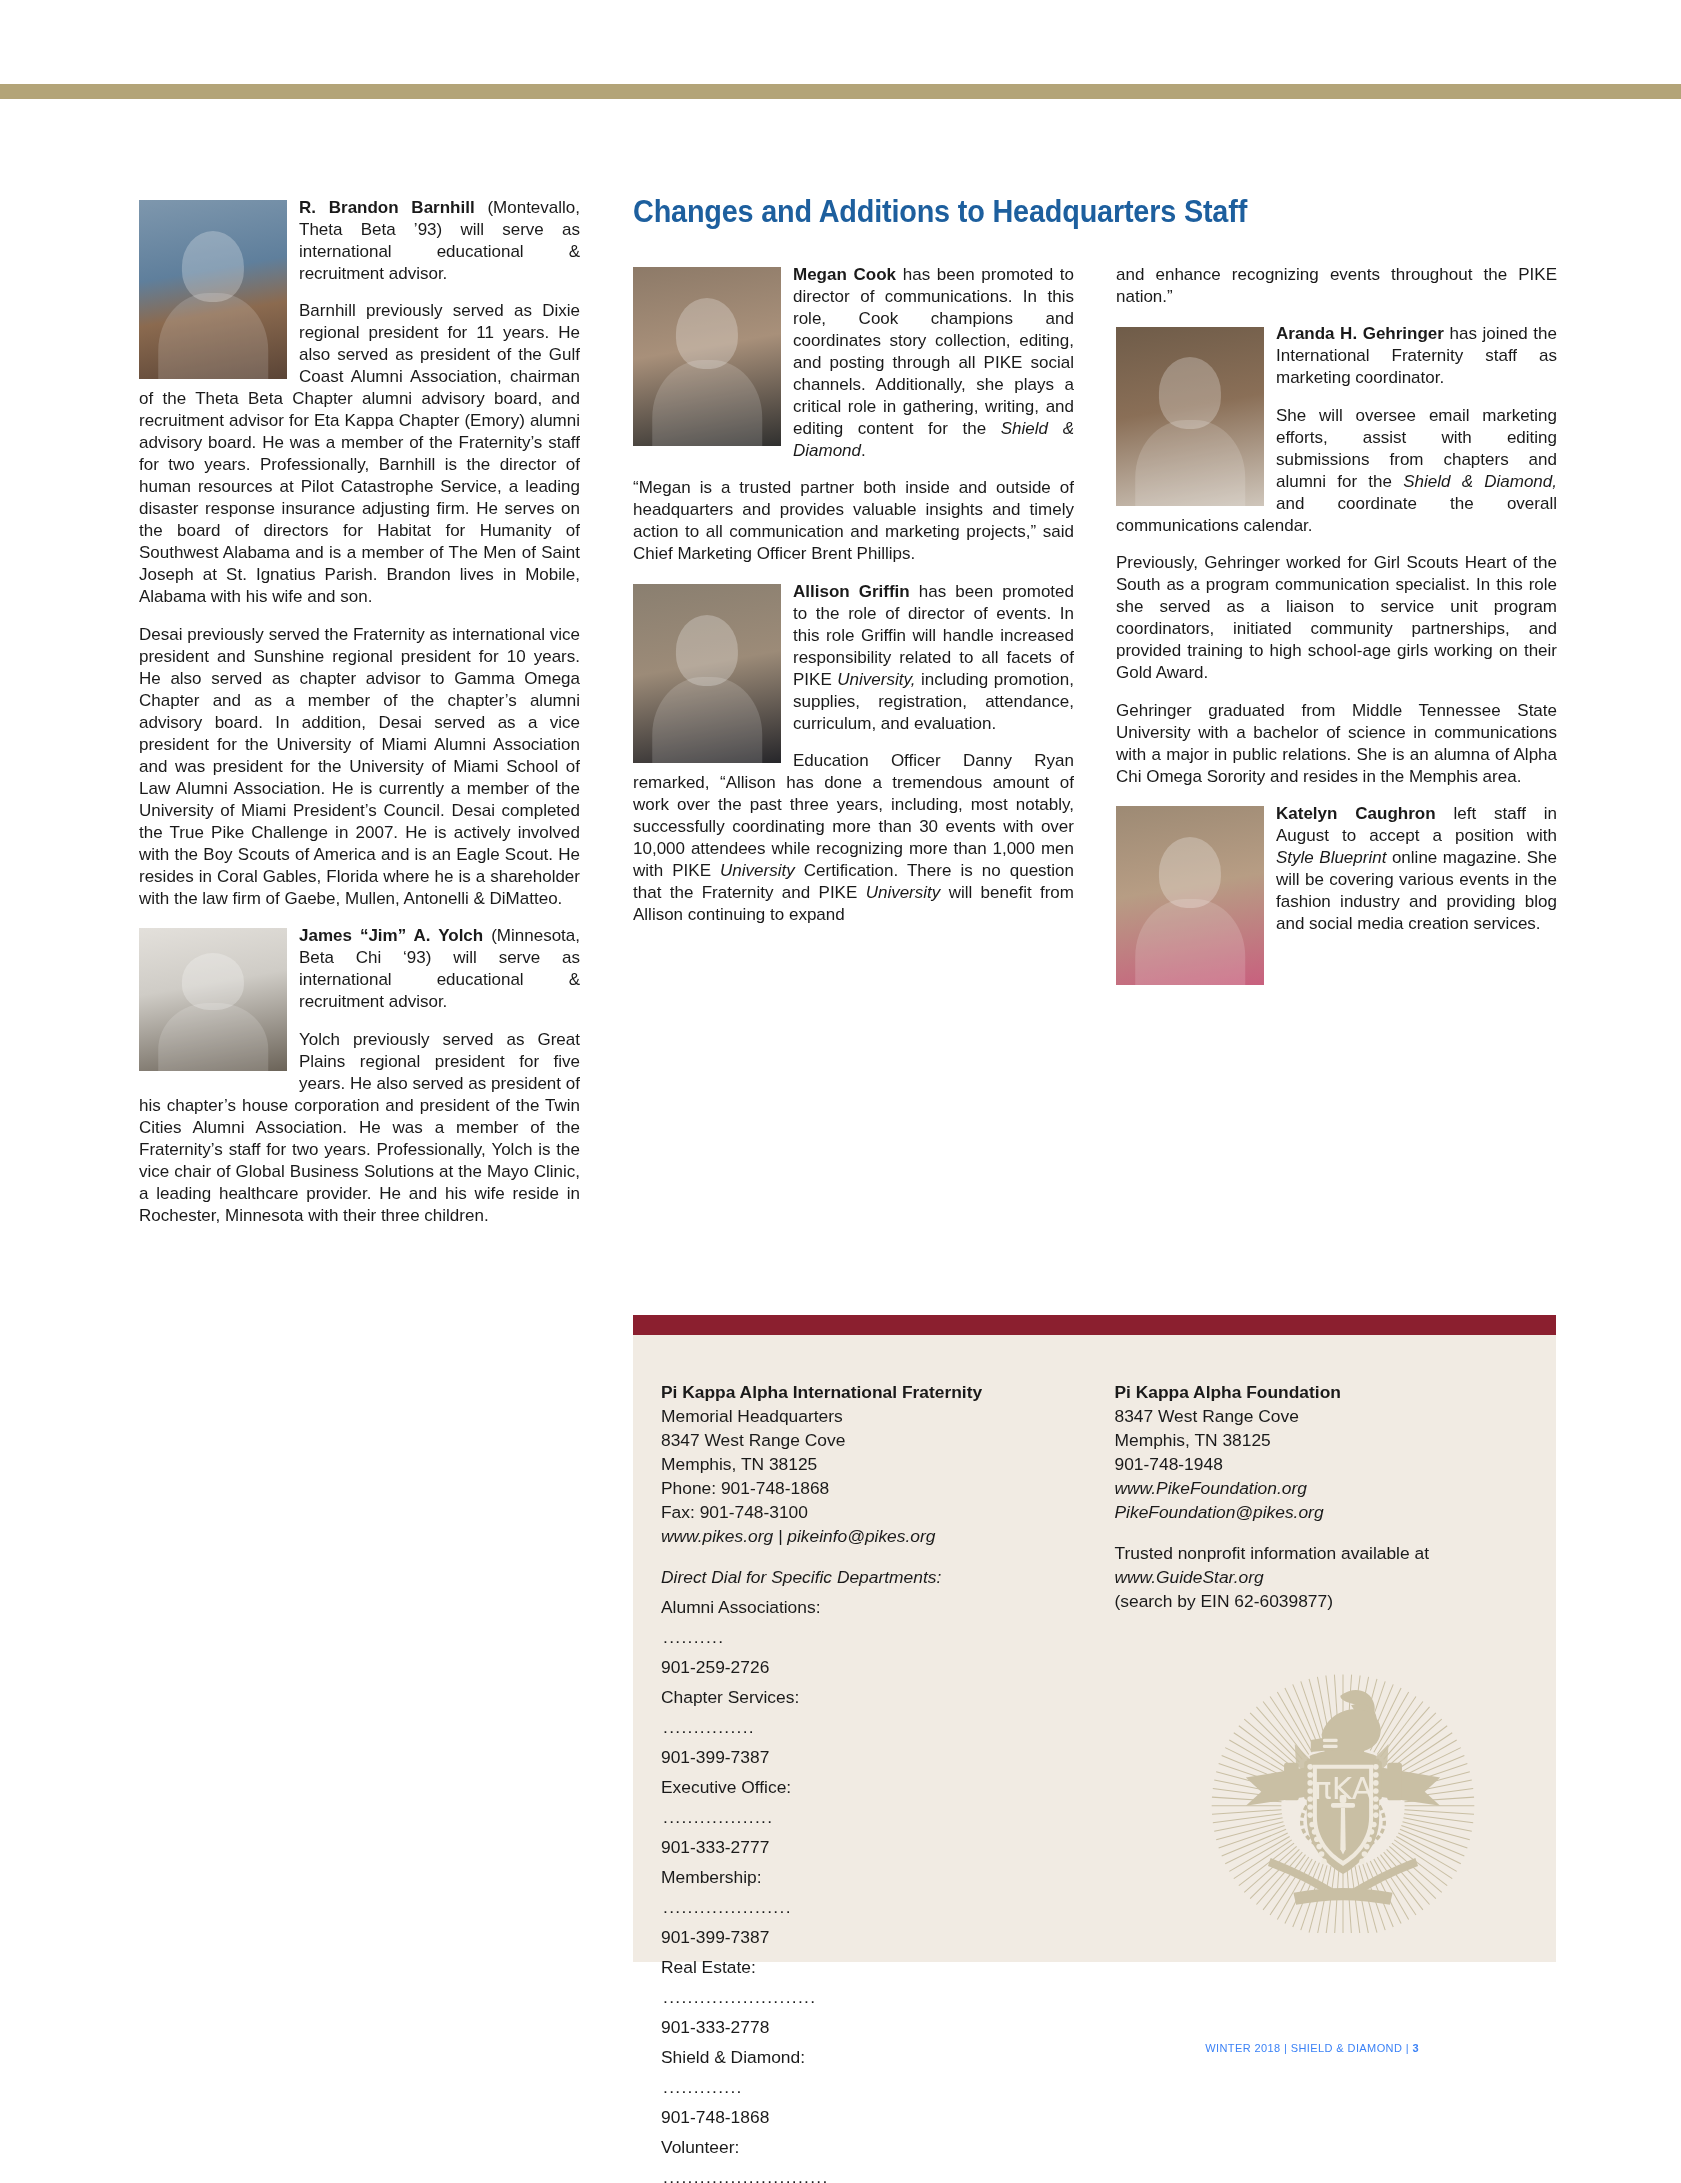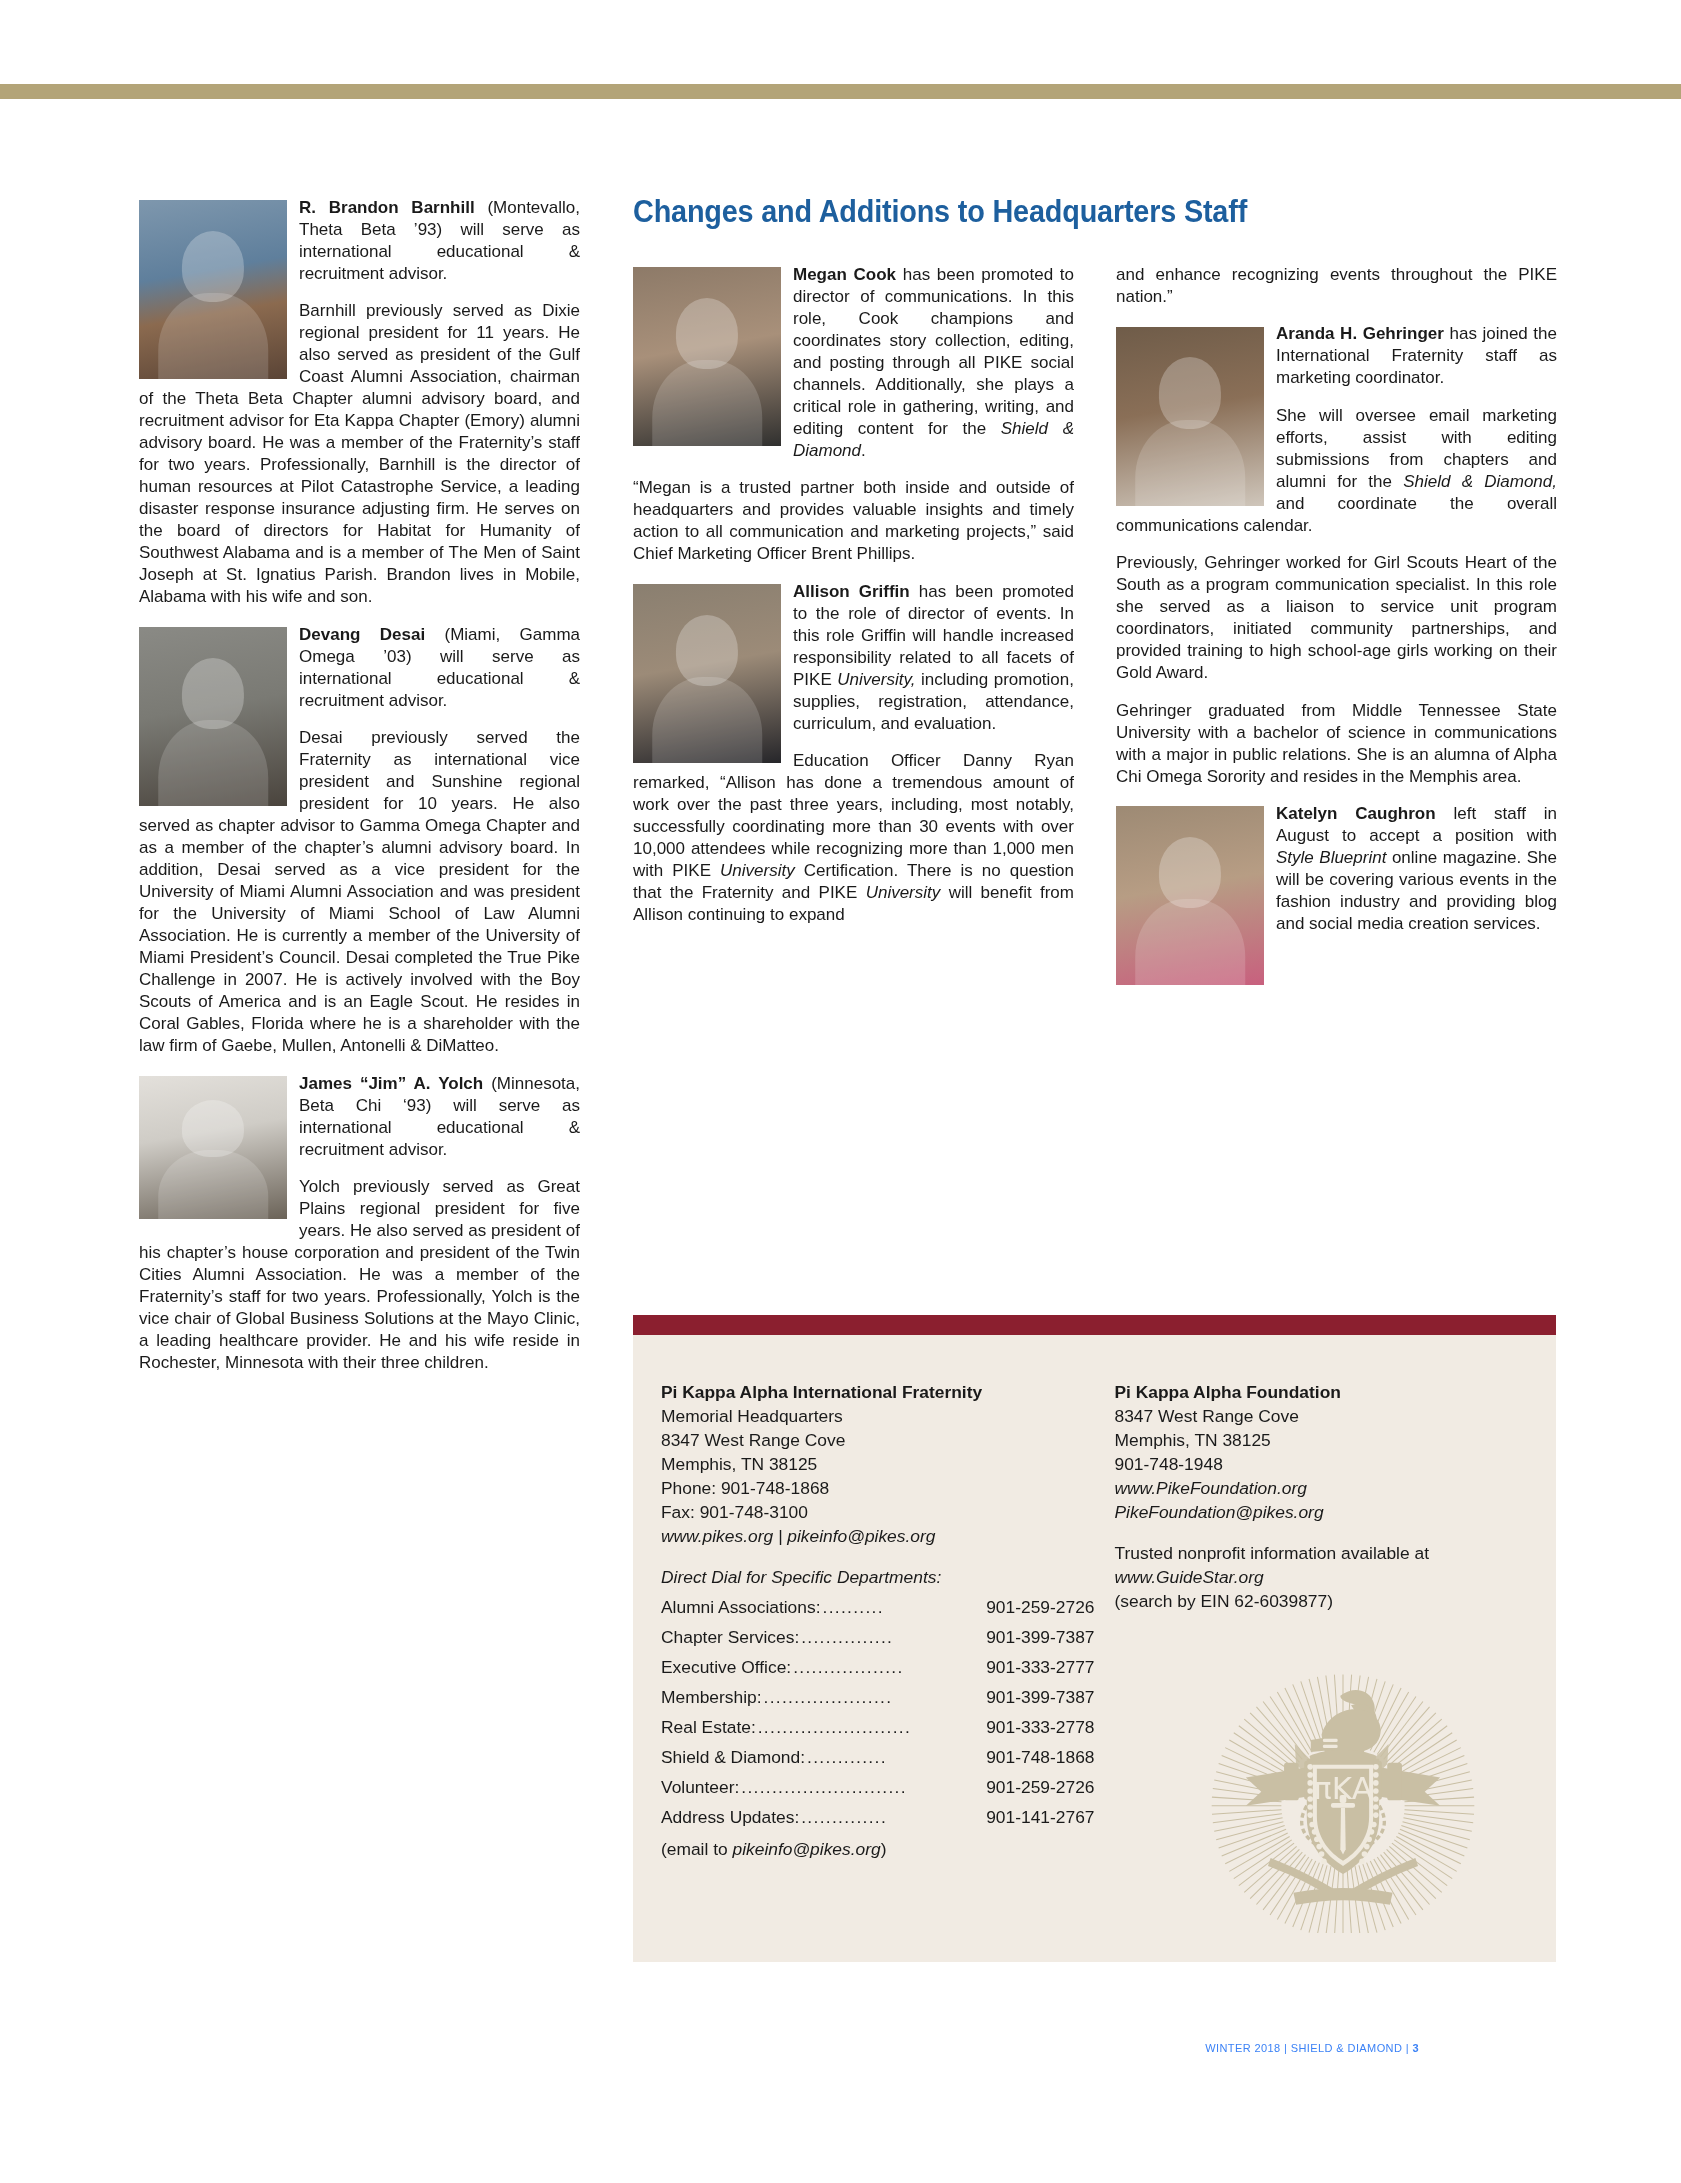--- a/index.html
+++ b/index.html
@@ -120,20 +120,21 @@
   .contact-right { width: 462px; padding-left: 20px; }
   .contact-body .ttl { font-weight: bold; font-size: 17.4px; line-height: 24px; }
   .contact-body .ln  { font-size: 17.4px; line-height: 24px; }
   .contact-body .it  { font-style: italic; font-size: 17.4px; line-height: 24px; }
   .contact-body .gap { height: 17.4px; }
   .dial-list { margin-top: 2.7px; }
   .dial-row {
     display: flex; align-items: baseline;
     font-size: 17.4px; line-height: 30px;
     white-space: nowrap;
+    flex-direction: column;
   }
   .dial-label { flex: 0 0 auto; }
   .dial-dots { flex: 1 1 auto; overflow: hidden;
     letter-spacing: 1.3px; padding: 0 2px; }
   .dial-num { flex: 0 0 auto; }
   .email-note { font-size: 17.4px; line-height: 27px; margin-top: 4px; }
 
   
   .crest {
     position: absolute;
@@ -163,25 +164,20 @@
 
   <div class="col" id="col1">
 
     <p>
       <span class="photo ph-barnhill">
           <span class="head"></span>
         </span><b>R. Brandon Barnhill</b><span> (Montevallo, Theta Beta ’93) will serve as international educational &amp; recruitment advisor.</span>
     </p>
     <p>Barnhill previously served as Dixie regional president for 11 years. He also served as president of the Gulf Coast Alumni Association, chairman of the Theta Beta Chapter alumni advisory board, and recruitment advisor for Eta Kappa Chapter (Emory) alumni advisory board. He was a member of the Fraternity’s staff for two years. Professionally, Barnhill is the director of human resources at Pilot Catastrophe Service, a leading disaster response insurance adjusting firm. He serves on the board of directors for Habitat for Humanity of Southwest Alabama and is a member of The Men of Saint Joseph at St. Ignatius Parish. Brandon lives in Mobile, Alabama with his wife and son.</p>
 
-    <p>
-      <span class="photo ph-desai">
-          <span class="head"></span>
-        </span><b>Devang Desai</b><span> (Miami, Gamma Omega ’03) will serve as international educational &amp; recruitment advisor.</span>
-    </p>
     <p>Desai previously served the Fraternity as international vice president and Sunshine regional president for 10 years. He also served as chapter advisor to Gamma Omega Chapter and as a member of the chapter’s alumni advisory board. In addition, Desai served as a vice president for the University of Miami Alumni Association and was president for the University of Miami School of Law Alumni Association. He is currently a member of the University of Miami President’s Council.  Desai completed the True Pike Challenge in 2007. He is actively involved with the Boy Scouts of America and is an Eagle Scout. He resides in Coral Gables, Florida where he is a shareholder with the law firm of Gaebe, Mullen, Antonelli &amp; DiMatteo.</p>
 
     <p>
       <span class="photo ph-yolch">
           <span class="head"></span>
         </span><b>James “Jim” A. Yolch</b><span> (Minnesota, Beta Chi ‘93) will serve as international educational &amp; recruitment advisor.</span>
     </p>
     <p>Yolch previously served as Great Plains regional president for five years. He also served as president of his chapter’s house corporation and president of the Twin Cities Alumni Association. He was a member of the Fraternity’s staff for two years. Professionally, Yolch is the vice chair of Global Business Solutions at the Mayo Clinic, a leading healthcare provider. He and his wife reside in Rochester, Minnesota with their three children.</p>
 
   </div>

